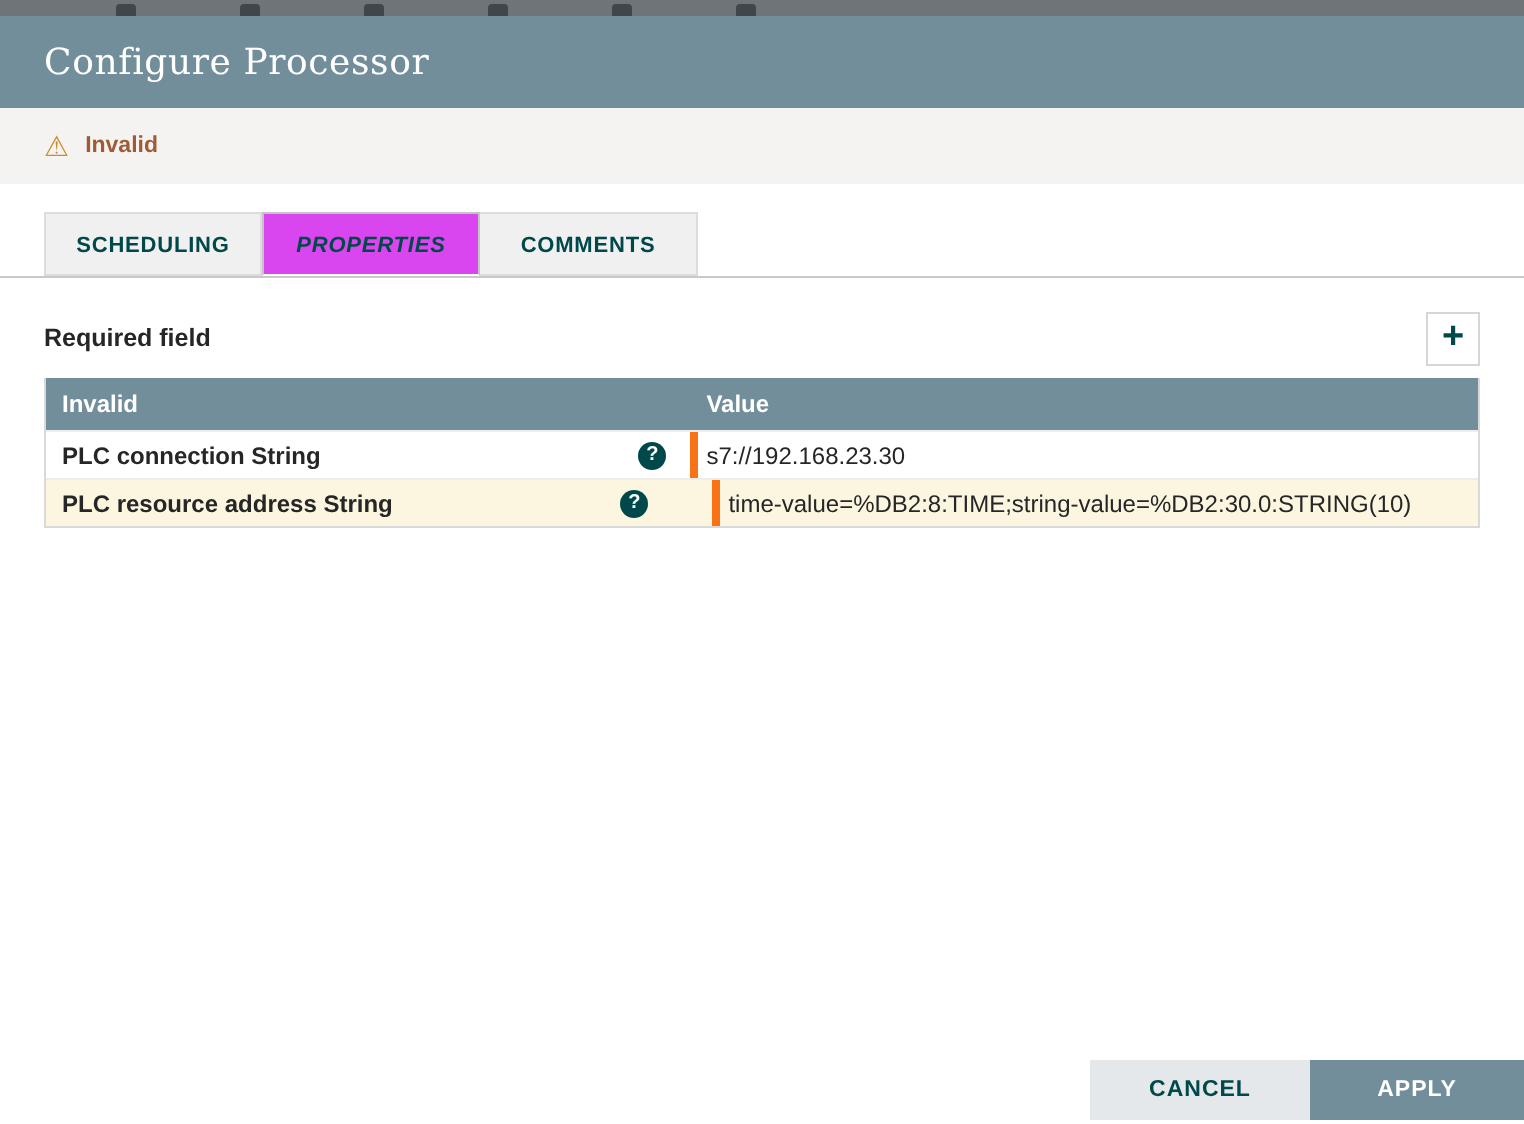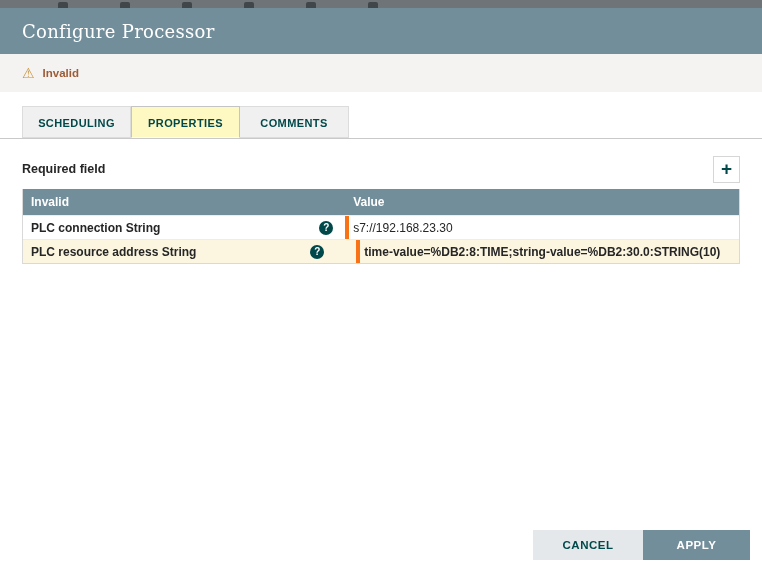--- a/index.html
+++ b/index.html
@@ -18,46 +18,46 @@
   .invalid-bar { height:38px; background:#f4f3f2; display:flex; align-items:center; padding:0 22px; gap:8px; }
   .warn-icon { color:#c98f33; font-size:14px; line-height:1; }
   .invalid-label { color:#9e5b35; font-size:11.5px; font-weight:700; }
 
   
   .tabbar { margin-top:14px; padding-left:22px; display:flex; border-bottom:1px solid #c9c9c9; position:relative; }
   .tab { width:109px; height:32px; line-height:32px; text-align:center; font-size:11px; font-weight:700;
          letter-spacing:.4px; color:#004849; background:#f0f0f0; border:1px solid #dcdcdc; border-left:none;
          cursor:pointer; }
   .tab:first-child { border-left:1px solid #dcdcdc; }
-  .tab.active { background:#fef9c3; border:1px solid #c4c4c4; border-bottom:1px solid #ffffff; margin-bottom:-1px;
-                position:relative; z-index:2; }
+  .tab.active { background:#d946ef; border:1px solid #c4c4c4; border-bottom:1px solid #ffffff; margin-bottom:-1px;
+                position:relative; z-index:2;font-style:italic; }
 
   
   .content { padding:10px 22px 0 22px; }
   .required-row { display:flex; justify-content:space-between; align-items:center; height:40px; }
   .required-label { font-size:12.5px; font-weight:700; color:#262626; }
   .add-btn { width:27px; height:27px; background:#ffffff; border:1px solid #d6d6d6; color:#004849;
              font-size:19px; font-weight:700; line-height:24px; text-align:center; cursor:pointer; }
 
   
   .prop-table { width:100%; border:1px solid #d9d9d9; border-top:none; font-size:12px; }
   .t-head { display:flex; background:#728e9b; color:#ffffff; height:26px; align-items:center; font-weight:700; }
   .t-head .c-prop { width:45%; padding-left:8px; }
   .t-head .c-val  { width:55%; padding-left:8px; }
   .t-row { display:flex; height:24px; align-items:center; background:#fff; border-top:1px solid #ededed; color:#262626; }
   .t-row.highlight { background:#fcf6e0;gap:20px; }
   .cell-prop { width:45%; padding-left:8px; display:flex; align-items:center; justify-content:space-between; font-weight:700; }
   .help-icon { width:14px; height:14px; border-radius:50%; background:#004849; color:#fff; font-size:10px; font-weight:700;
                display:inline-flex; align-items:center; justify-content:center; margin-right:12px; cursor:pointer; flex:0 0 auto; }
   .cell-val { width:55%; padding-left:4px; border-left:4px solid #f97316; height:100%; display:flex; align-items:center;
               cursor:pointer; white-space:nowrap; overflow:hidden; }
-  .t-row.highlight .cell-val { font-weight:700;text-align:right; }
+  .t-row.highlight .cell-val { font-weight:400;text-align:right; }
 
   
-  .footer { position:absolute; right:12px; bottom:2px; display:flex;border-radius:12px; }
+  .footer { position:absolute; right:0; bottom:2px; display:flex;border-radius:12px; }
   .btn { height:30px; border:none; font-family:"Liberation Sans", sans-serif; font-size:11.5px; font-weight:700;
          letter-spacing:.5px; cursor:pointer; }
   .btn-cancel { width:110px; background:#e4e8ea; color:#004849; }
   .btn-apply  { width:107px; background:#728e9b; color:#ffffff; }
 </style>
 </head>
 <body>
 
 <div class="bg-strip">
   <span class="mark" style="left:58px"></span>

